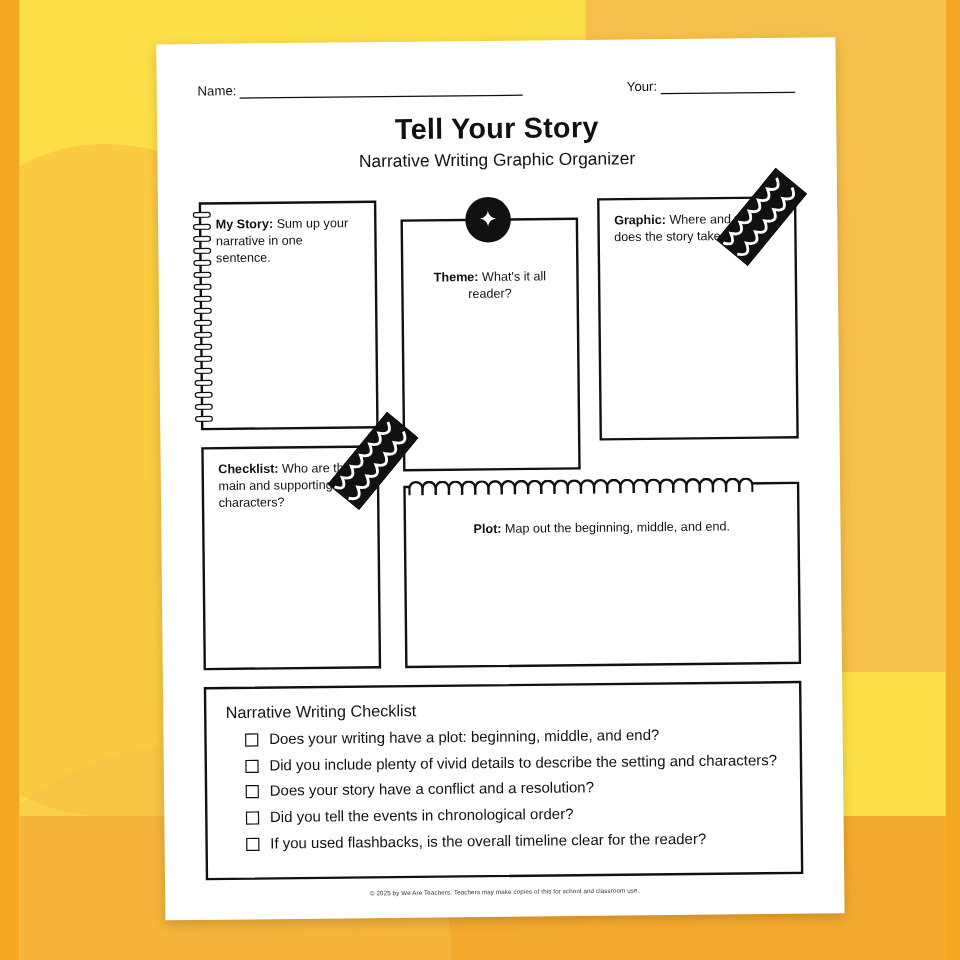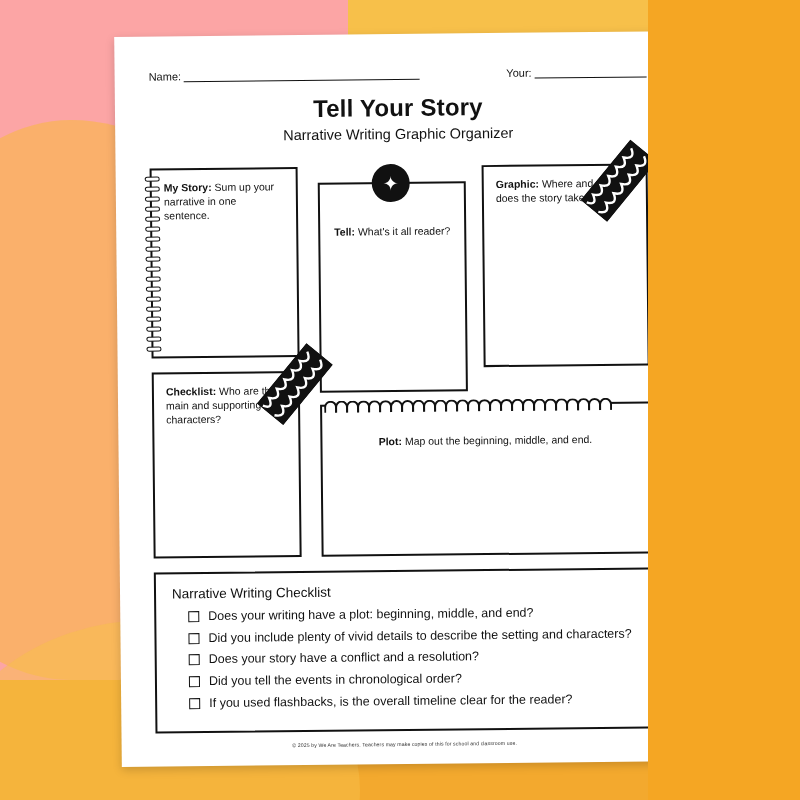--- a/index.html
+++ b/index.html
@@ -9,24 +9,25 @@
   body {
     width: 800px;
     height: 800px;
     overflow: hidden;
     font-family: "Liberation Sans", sans-serif;
     background: #f5a623;
   }
 
   #stage {
     position: relative;
-    width: 648px;
+    width: 772px;
     height: 800px;
-    background: #fca5a5;
+    background: #fde047;
     overflow: hidden;
+    margin-left: 16px;
   }
 
   
   .bg-block-top-right {
     position: absolute;
     right: 0;
     top: 0;
     width: 300px;
     height: 560px;
     background: #f7c04a;
@@ -320,21 +321,21 @@
             <i style="top:160px"></i>
               <i style="top:170px"></i>
           </div>
           <div class="boxtext">
             <b>My Story:</b><span> Sum up your narrative in one sentence.</span>
           </div>
         </div>
 
         <div class="box" id="box-theme">
           <div class="boxtext">
-            <b>Tell:</b><span> What's it all reader?</span>
+            <b>Theme:</b><span> What's it all reader?</span>
           </div>
         </div>
 
         <div class="star-badge">✦</div>
 
         <div class="box" id="box-setting">
           <div class="boxtext">
             <b>Graphic:</b><span> Where and when does the story take place?</span>
           </div>
         </div>

